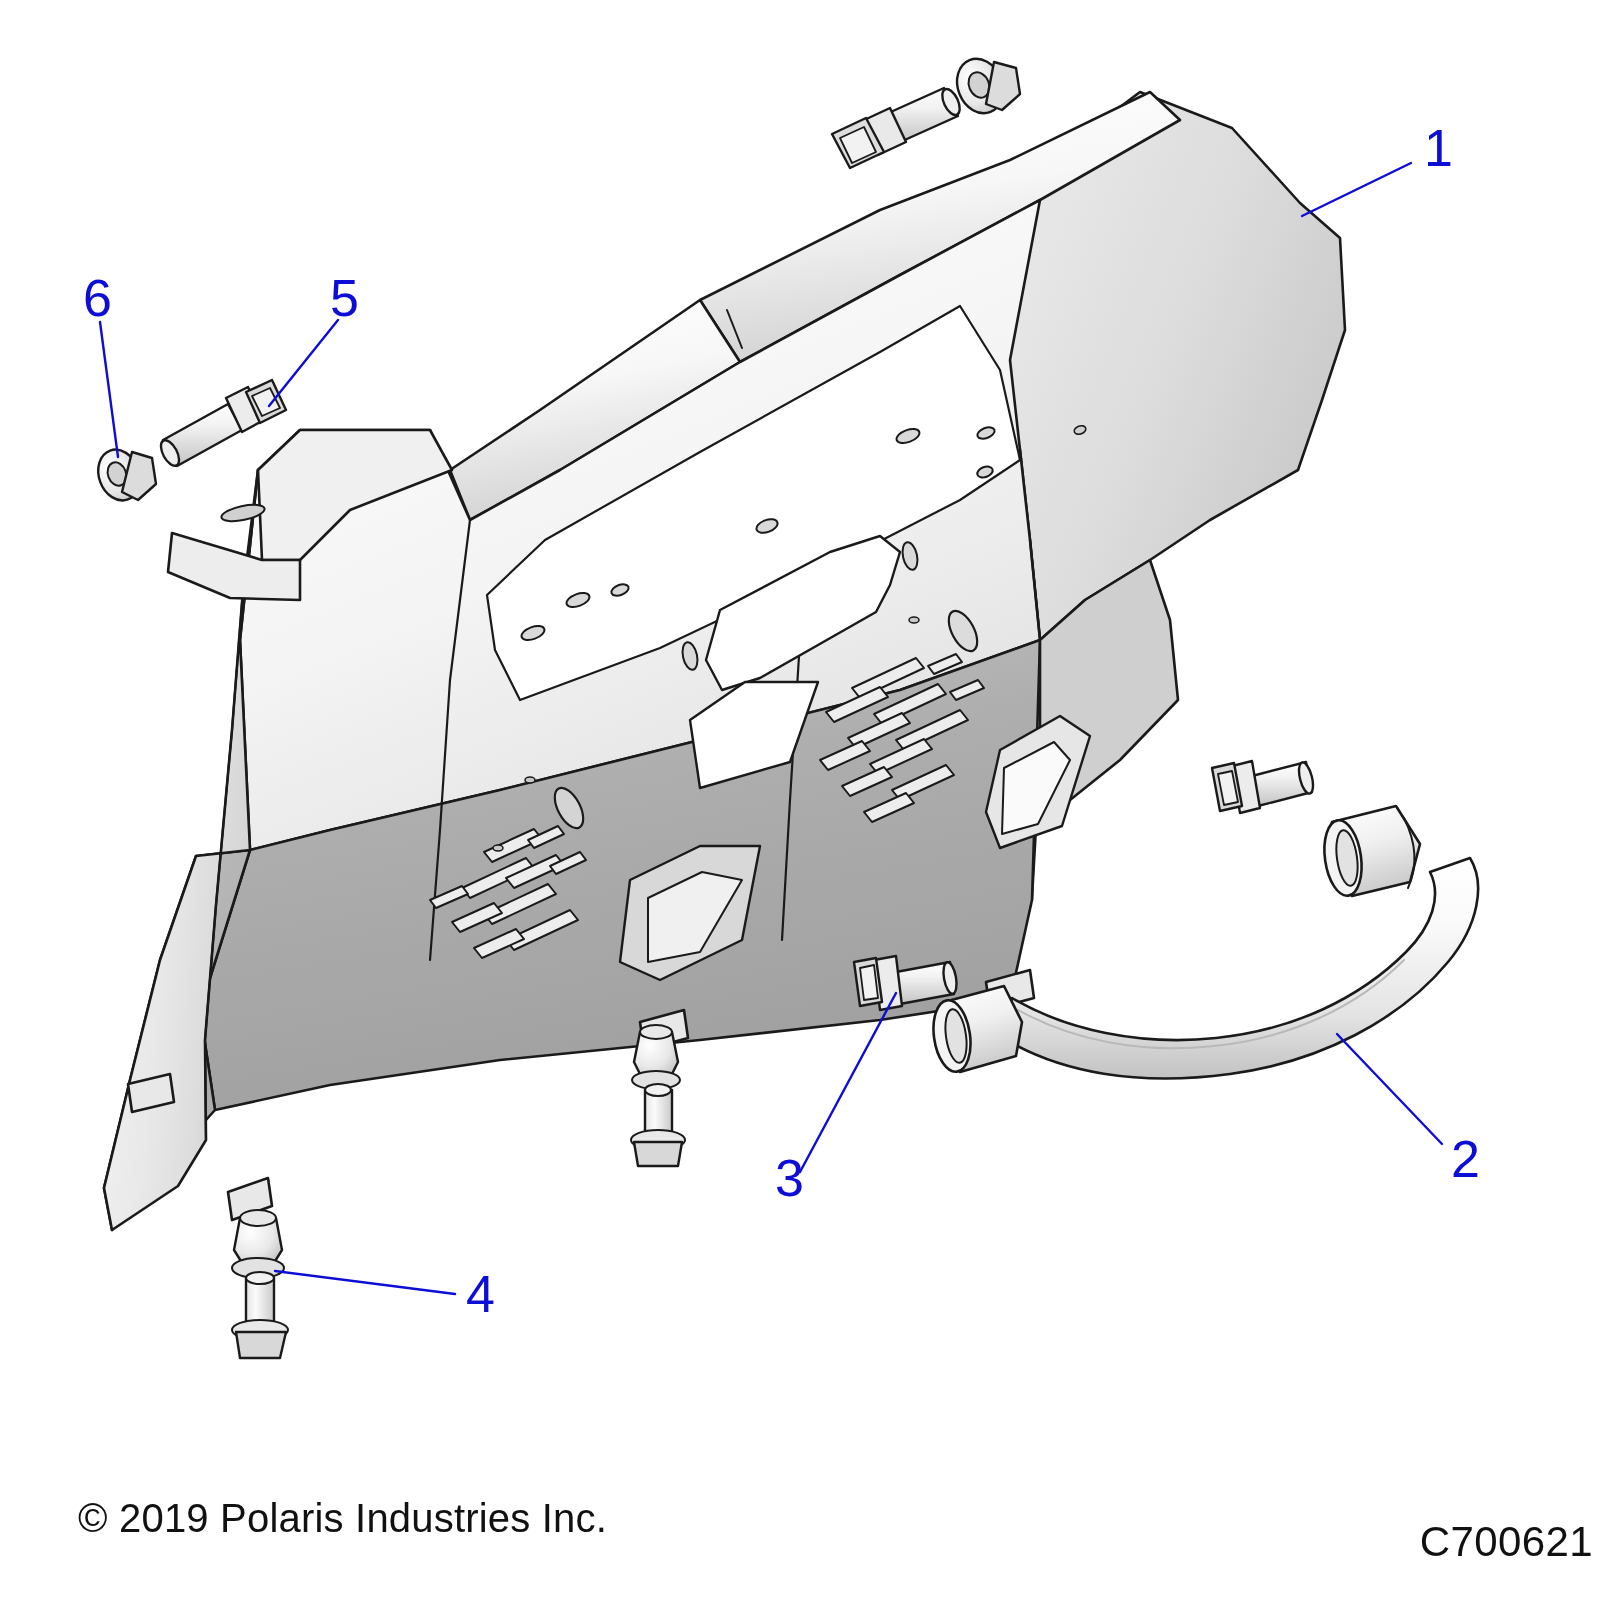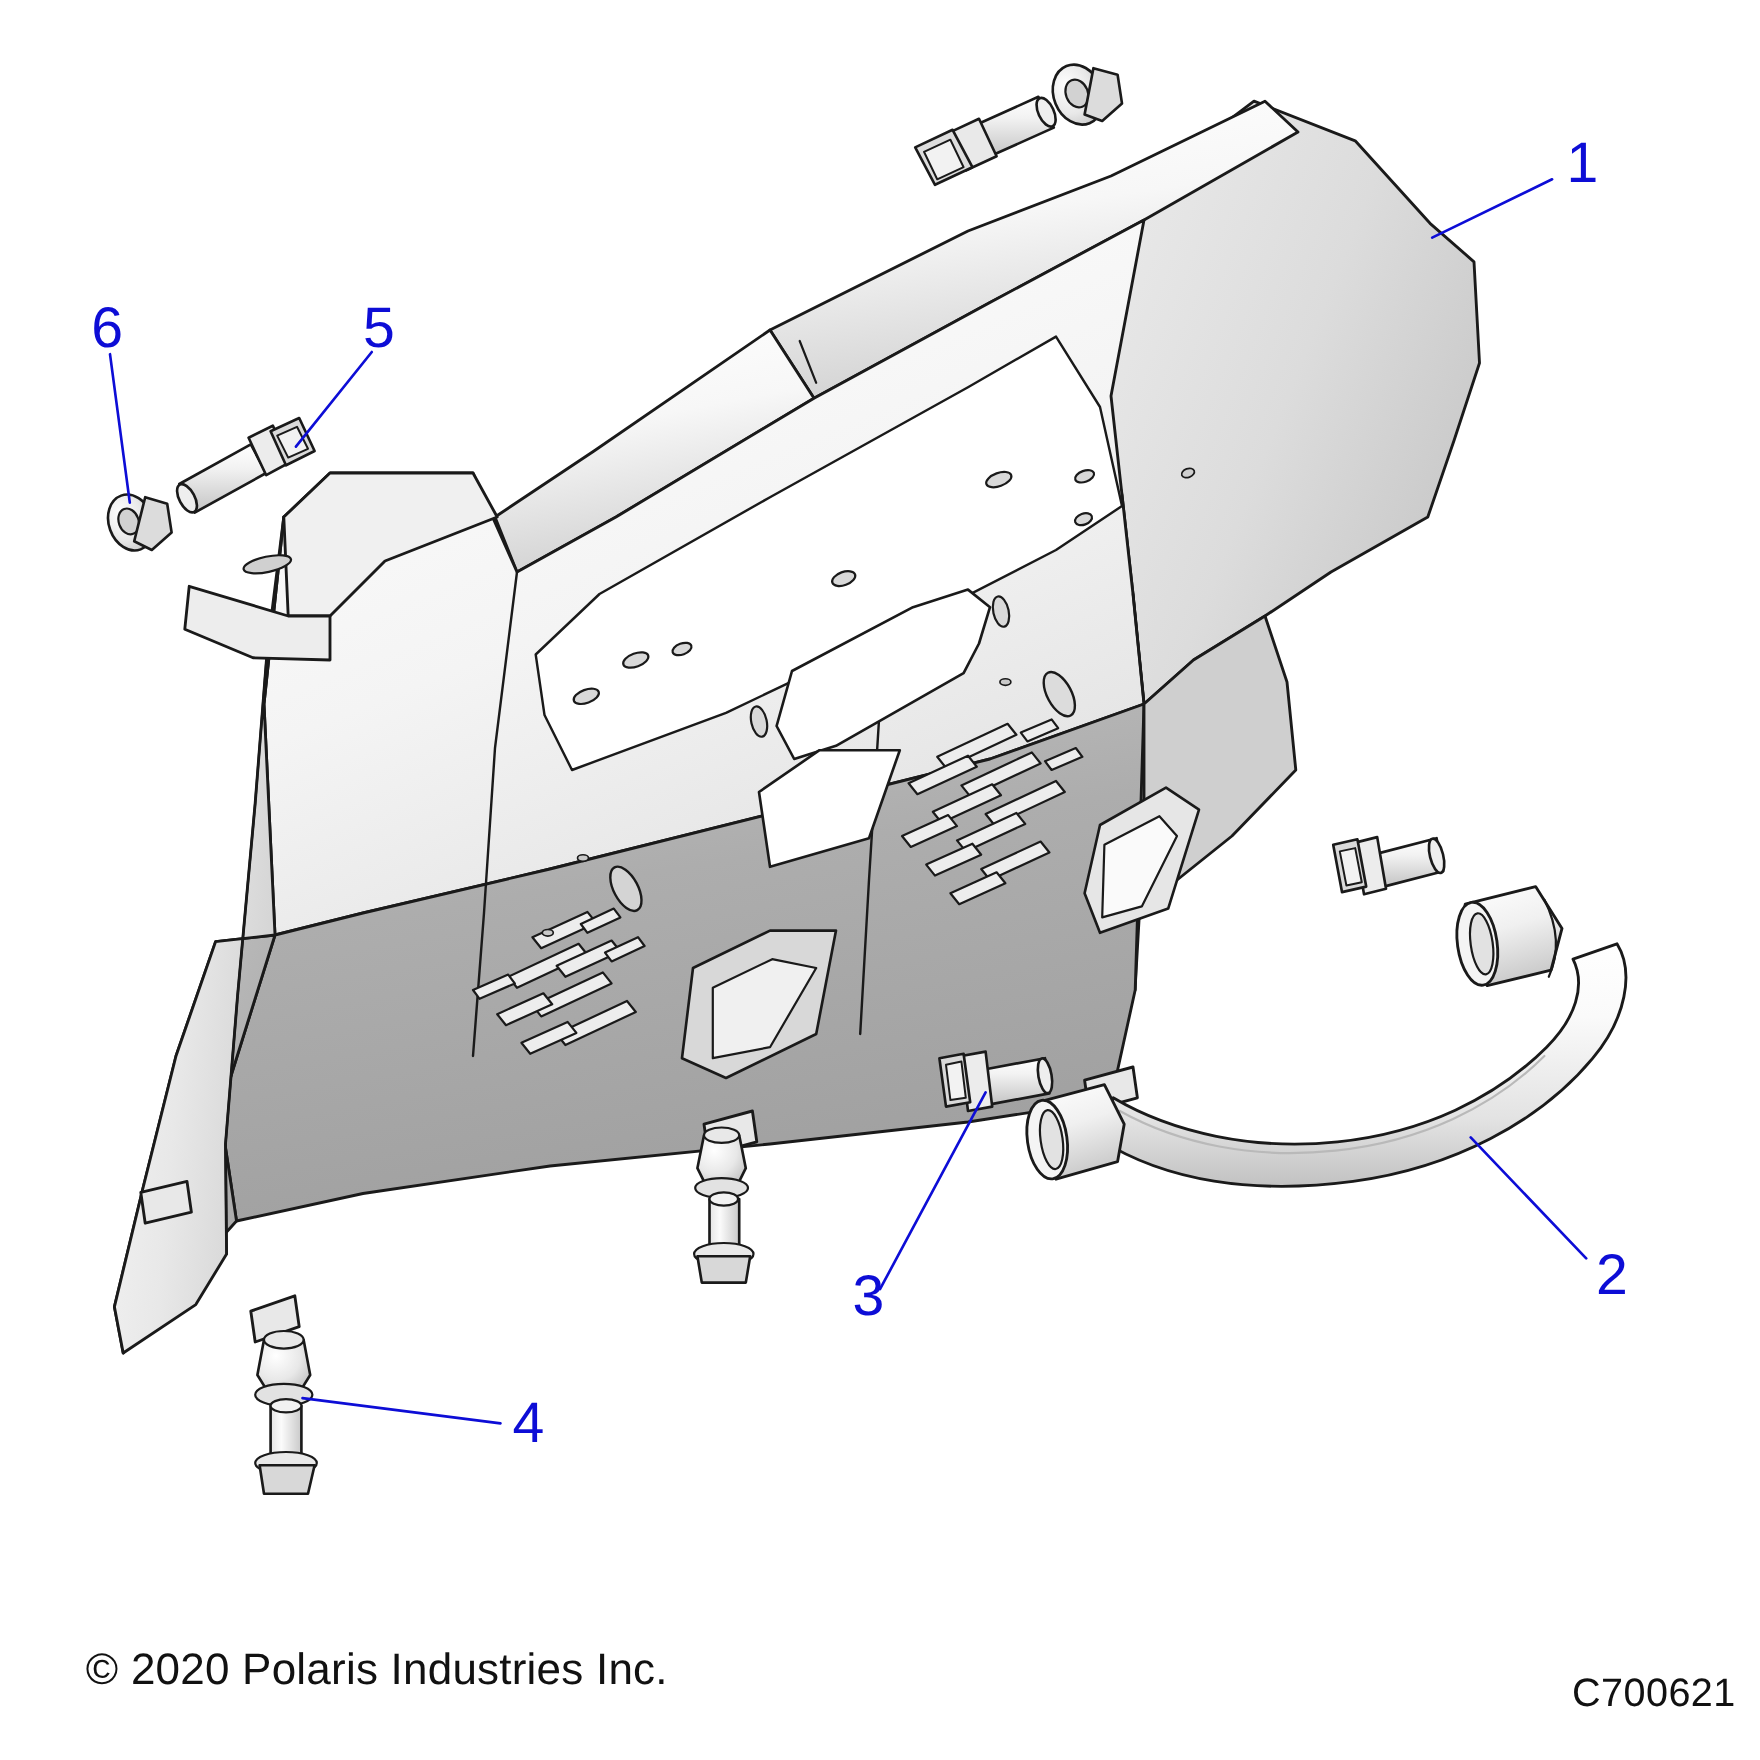--- a/index.html
+++ b/index.html
@@ -39,23 +39,23 @@
     position: absolute;
     left: 78px;
     top: 1496px;
     font-size: 40px;
     color: #111111;
     letter-spacing: 0.2px;
     white-space: nowrap;
   }
   #drawing-number {
     position: absolute;
-    right: 22px;
+    right: 7px;
     top: 1518px;
-    font-size: 36px;
+    font-size: 42px;
     color: #111111;
     letter-spacing: 0.4px;
     white-space: nowrap;
   }
 </style>
 </head>
 <body>
 
 <div id="sheet">
 
@@ -329,16 +329,16 @@
     </g>
   </svg>
 
   <div class="callout-label" style="left:1424px; top:122px;">1</div>
   <div class="callout-label" style="left:1451px; top:1133px;">2</div>
   <div class="callout-label" style="left:775px; top:1152px;">3</div>
   <div class="callout-label" style="left:466px; top:1268px;">4</div>
   <div class="callout-label" style="left:330px; top:272px;">5</div>
   <div class="callout-label" style="left:83px; top:272px;">6</div>
 
-  <div id="copyright">© 2020 Polaris Industries Inc.</div>
+  <div id="copyright">© 2019 Polaris Industries Inc.</div>
   <div id="drawing-number">C700621</div>
 
 </div>
 
 </body></html>

